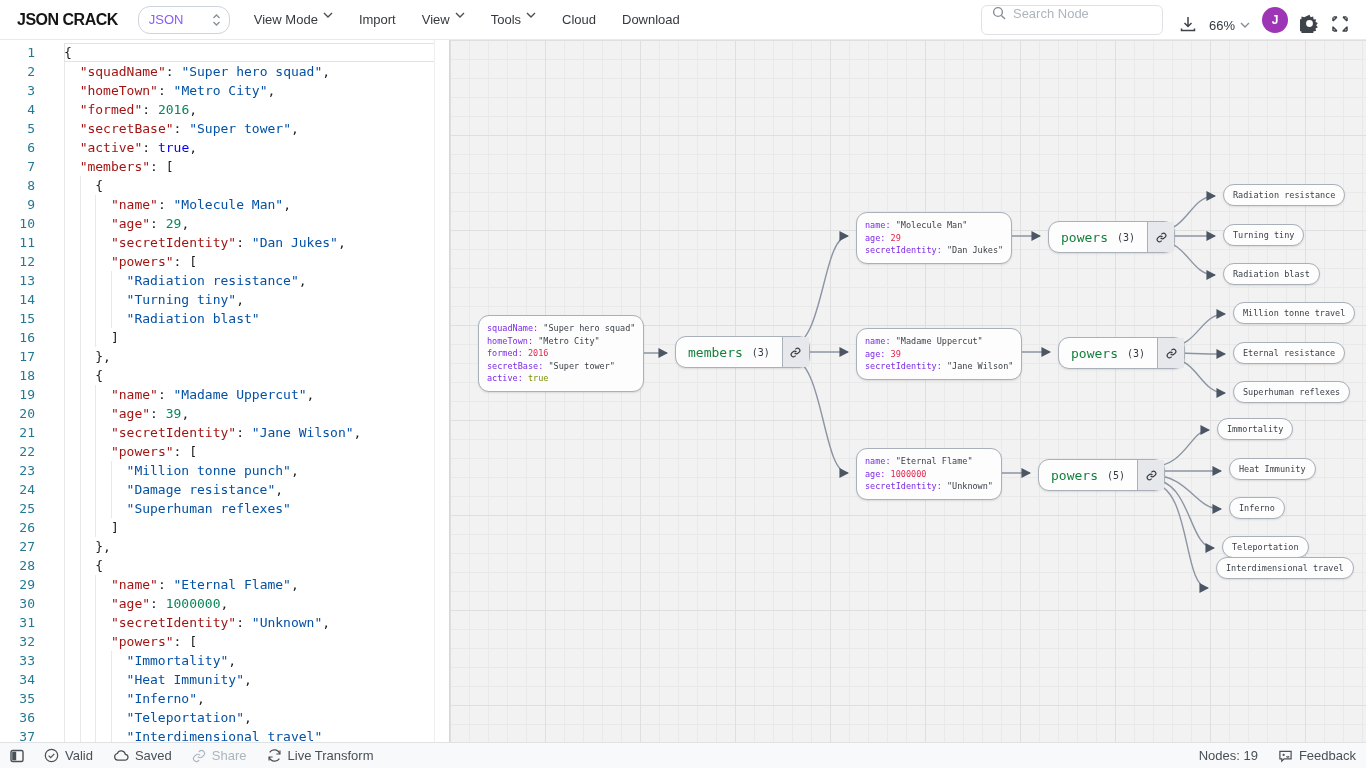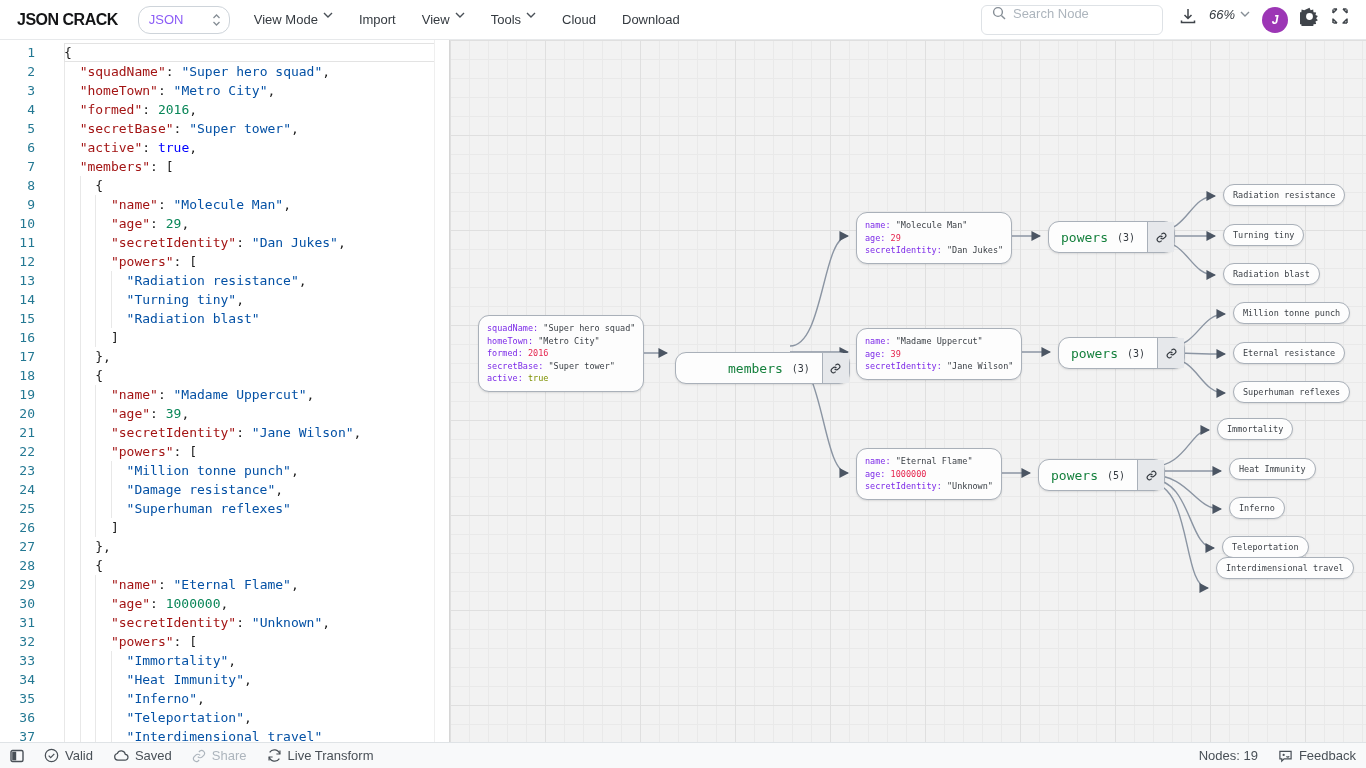--- a/index.html
+++ b/index.html
@@ -16,21 +16,21 @@
                 font-size:13px; color:#8b5cf6; background:#fff; cursor:pointer; }
   .fmt-select .grow { flex:1; }
   .menu { display:flex; align-items:center; gap:26px; font-size:13px; color:#343a40; }
   .menu-item { display:flex; gap:5px; cursor:pointer; }
   .spacer { flex:1; }
   .search-box { width:182px; height:30px; border:1px solid #dee2e6; border-radius:6px;
                 background:#fff; display:flex; align-items:flex-start; padding:0 10px; gap:7px; }
   .search-box input { border:none; outline:none; font-size:13px; width:130px;
                       font-family:"Liberation Sans",sans-serif; color:#343a40; background:transparent; }
   .search-box input::placeholder { color:#adb5bd; }
-  .right-group { display:flex; align-items:flex-start; gap:12px; margin-left:16px;font-style:italic; }
+  .right-group { display:flex; align-items:flex-end; gap:12px; margin-left:16px; }
   .zoom-ctl { display:flex; align-items:center; gap:5px; font-size:13px; color:#343a40; cursor:pointer; }
   .avatar { width:26px; height:26px; border-radius:50%; background:#9c36b5; color:#fff;
             font-size:12px; font-weight:bold; display:flex; align-items:center; justify-content:center; cursor:pointer; }
   .icon-btn { display:flex; align-items:center; justify-content:center; cursor:pointer; color:#3f444a; }
 
   
   #editor { position:absolute; left:0; top:40px; width:450px; height:702px; background:#fff;
             border-right:1px solid #d6d6d6; overflow:hidden;
             font-family:"DejaVu Sans Mono", monospace; font-size:13px; }
   #gutter { position:absolute; left:0; top:3px; width:44px; text-align:right;
@@ -251,21 +251,21 @@
   <div class="gnode" style="left:28px; top:275px;">
     <div class="rows">
       <div><span class="nk">squadName</span><span class="nv">"Super hero squad"</span></div>
       <div><span class="nk">homeTown</span><span class="nv">"Metro City"</span></div>
       <div><span class="nk">formed</span><span class="nv num">2016</span></div>
       <div><span class="nk">secretBase</span><span class="nv">"Super tower"</span></div>
       <div><span class="nk">active</span><span class="nv bool">true</span></div>
     </div>
   </div>
 
-  <div class="gnode parent" style="left:225px; top:312px;padding-left:40px;">
+  <div class="gnode parent" style="left:225px; top:296px;">
     <div class="plabel-wrap">
       <span class="plabel">members</span>
       <span class="pcount">(3)</span>
     </div>
     <div class="linksect">
       <svg width="11" height="11" viewBox="0 0 24 24" fill="none" stroke="currentColor" stroke-width="2.6">
           <path d="M10 13a5 5 0 0 0 7.5.5l3-3a5 5 0 0 0-7-7l-1.7 1.7"></path>
           <path d="M14 11a5 5 0 0 0-7.5-.5l-3 3a5 5 0 0 0 7 7l1.7-1.7"></path>
         </svg>
     </div>
@@ -335,21 +335,21 @@
   <div class="gnode leaf" style="left:773px; top:144px;">
       <span>Radiation resistance</span>
     </div>
   <div class="gnode leaf" style="left:773px; top:184px;">
       <span>Turning tiny</span>
     </div>
   <div class="gnode leaf" style="left:773px; top:223px;">
       <span>Radiation blast</span>
     </div>
   <div class="gnode leaf" style="left:783px; top:262px;">
-      <span>Million tonne punch</span>
+      <span>Million tonne travel</span>
     </div>
   <div class="gnode leaf" style="left:783px; top:302px;">
       <span>Eternal resistance</span>
     </div>
   <div class="gnode leaf" style="left:783px; top:341px;">
       <span>Superhuman reflexes</span>
     </div>
   <div class="gnode leaf" style="left:767px; top:378px;">
       <span>Immortality</span>
     </div>

